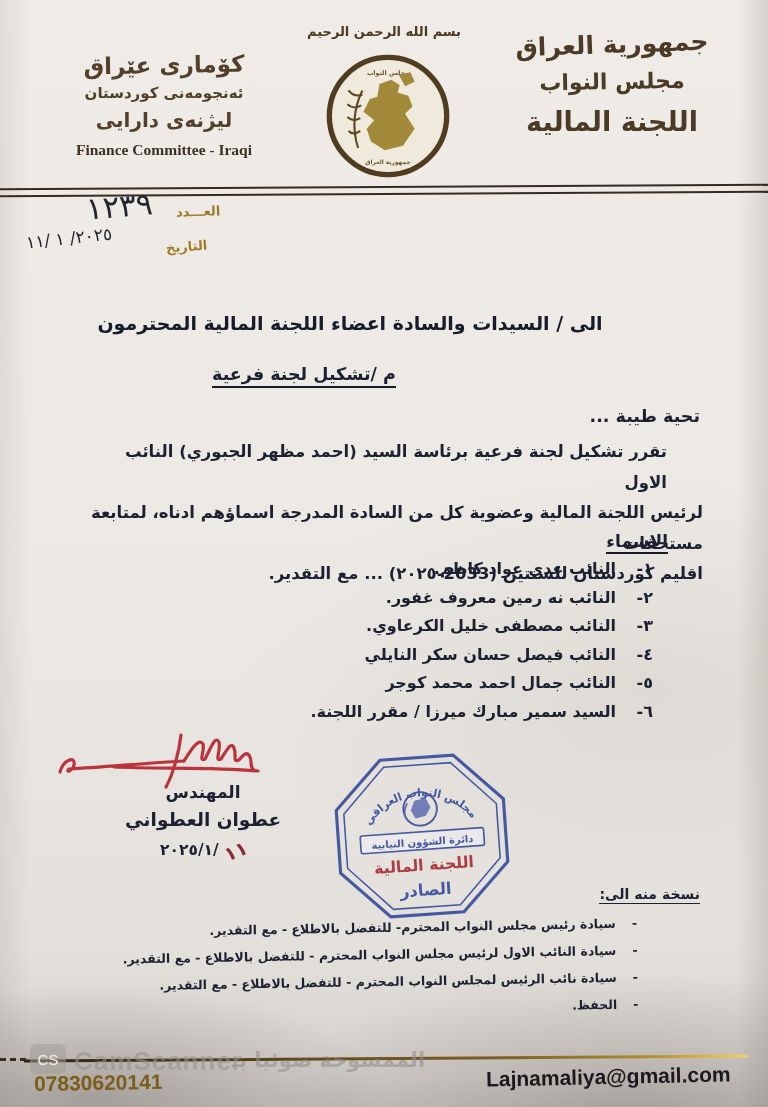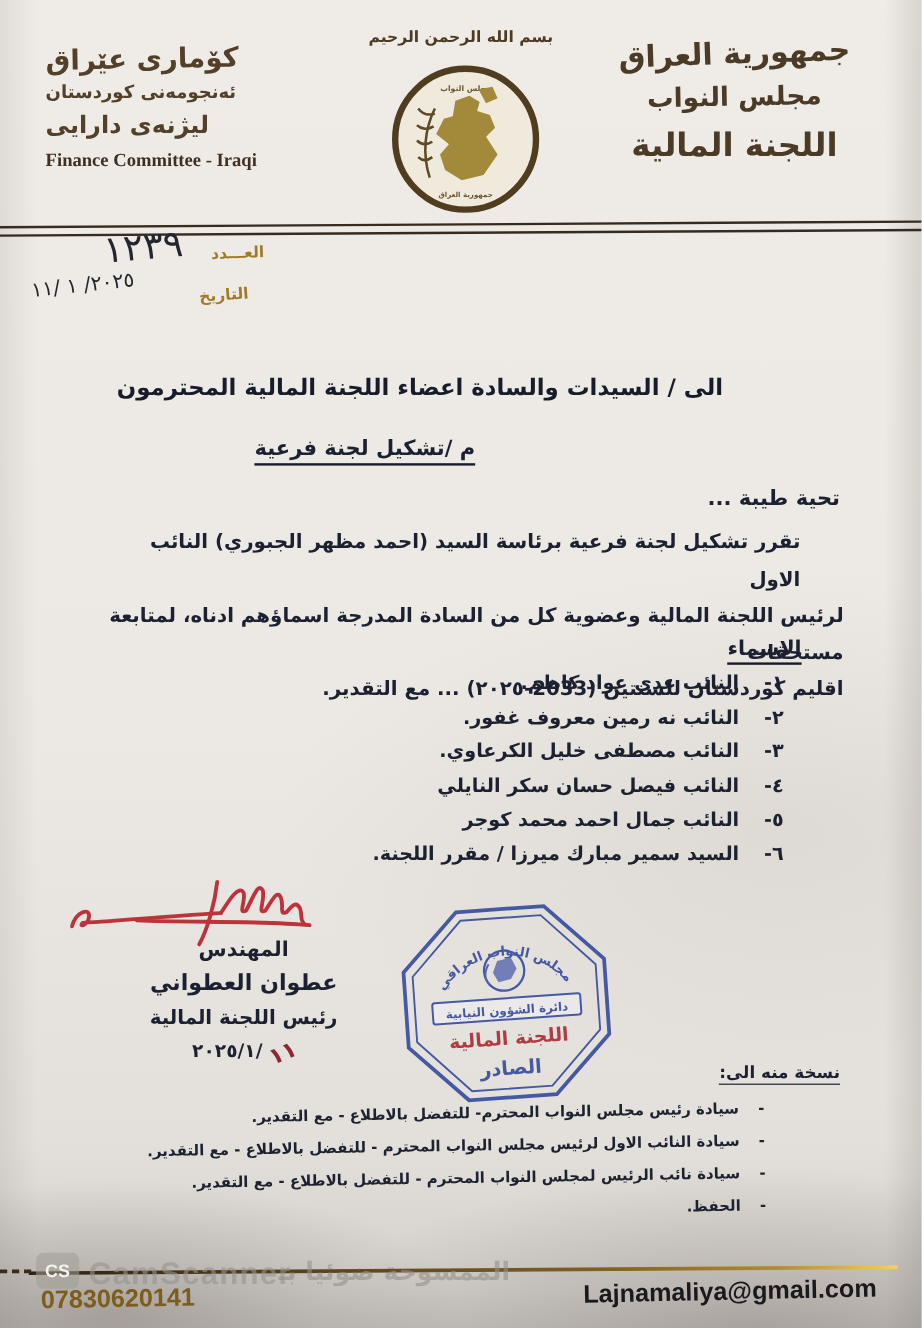--- a/index.html
+++ b/index.html
@@ -13,21 +13,21 @@
       radial-gradient(ellipse 600px 300px at 85% 62%, rgba(150,142,132,.14), transparent 70%),
       linear-gradient(90deg, rgba(90,82,74,.10), transparent 4%, transparent 96%, rgba(90,82,74,.16)),
       linear-gradient(180deg,#efece7 0%,#ece8e3 55%,#e3dfda 86%,#d3cfca 97%,#c6c2be 100%);
     color:#1b2130;
   }
   .abs{ position:absolute; }
   .rtl{ direction:rtl; }
   .ltr{ direction:ltr; }
 
   
-  .hdr-left{ left:38px; top:36px; width:252px; text-align:left; color:#53402a; }
+  .hdr-left{ left:38px; top:52px; width:252px; text-align:center; color:#53402a; }
   .hdr-left .k1{ font-size:23px; font-weight:bold; transform:rotate(-1deg); }
   .hdr-left .k2{ font-size:15px; font-weight:bold; margin-top:6px; }
   .hdr-left .k3{ font-size:20px; font-weight:bold; margin-top:6px; }
   .hdr-left .en{ font-family:"Liberation Serif", serif; font-weight:bold; font-size:15.5px; color:#3f3022; margin-top:8px; line-height:19px; }
   .hdr-right{ right:22px; top:30px; width:268px; text-align:center; color:#4a3a26; }
   .hdr-right .r1{ font-size:25px; font-weight:bold; transform:rotate(-2deg); }
   .hdr-right .r2{ font-size:22px; font-weight:bold; margin-top:10px; transform:rotate(-1deg); }
   .hdr-right .r3{ font-size:27px; font-weight:bold; margin-top:12px; letter-spacing:1px; }
   .bismillah{ left:0; top:24px; width:768px; text-align:center; font-size:13px; font-weight:bold; color:#4c3a22; }
   .emblem{ left:324px; top:52px; width:128px; height:128px; }
@@ -69,21 +69,21 @@
   
   .dist-h{ right:68px; top:886px; font-size:14px; font-weight:bold; border-bottom:1.8px solid #1d2230; padding-bottom:1px; }
   .dist{ right:130px; top:920px; transform:rotate(-1deg); }
   .dist .row{ display:flex; direction:rtl; gap:16px; font-size:12.5px; font-weight:bold; color:#1d2230; margin-bottom:12px; }
 
   
   .gold-line{ left:24px; top:1057px; width:724px; height:3px;
     background:linear-gradient(90deg,#2e2212,#5e4820 38%,#7c6024 66%,#b08c2e 86%,#e2bc4e 96%,#efd06a); transform:rotate(-0.4deg); }
   .gold-dashes{ left:0; top:1058px; width:26px; border-top:3px dashed #3a2d18; }
   .cs-box{ left:30px; top:1044px; width:36px; height:30px; background:rgba(160,156,150,.55);
-    border-radius:6px; color:#f4f2ee; font-family:"Liberation Sans", sans-serif; font-weight:bold; font-size:15px;
+    border-radius:6px; color:#f4f2ee; font-family:"Liberation Sans", sans-serif; font-weight:normal; font-size:15px;
     display:flex; align-items:center; justify-content:center; }
   .cs-text{ left:74px; top:1046px; font-family:"Liberation Sans", sans-serif; font-weight:bold; font-size:26px; color:rgba(150,146,140,.6); letter-spacing:1px; }
   .cs-ar{ left:232px; top:1048px; font-size:21px; font-weight:bold; color:rgba(148,144,138,.6); }
   .phone{ left:34px; top:1071px; font-family:"Liberation Sans", sans-serif; font-weight:bold; font-size:21px; color:#7c5e1c; transform:rotate(-1deg); }
   .email{ left:486px; top:1065px; font-family:"Liberation Sans", sans-serif; font-weight:bold; font-size:21px; color:#1a1a1e; transform:rotate(-1.2deg); }
   svg text{ font-family:"DejaVu Sans", sans-serif; }
 </style>
 </head>
 <body>
 
@@ -173,21 +173,20 @@
       <path d="M132,35 C139,24 147,11 151,18 C153,25 146,36 153,33 C159,22 163,9 167,16 C169,25 162,36 169,33 C175,24 179,15 182,22 C185,29 180,37 187,34 C192,28 195,25 198,31 C200,36 198,41 201,43"></path>
       <path d="M62,41 C105,43 165,41 206,45"></path>
       <path d="M129,9 C127,27 121,48 114,61"></path>
     </g>
   </svg>
 </div>
 
 <div class="abs sig-block rtl">
   <div class="t1">المهندس</div>
   <div class="t2">عطوان العطواني</div>
-  <div class="t3">رئيس اللجنة المالية</div>
   <div class="sig-date">
     <span>٢٠٢٥/١/</span><span class="hand-red">١١</span>
   </div>
 </div>
 
 <div class="abs stamp">
   <svg width="178" height="168" viewBox="0 0 170 160">
     <defs>
         <path id="arcp" d="M28,82 A60,58 0 0 1 142,82" fill="none"></path>
       </defs>

